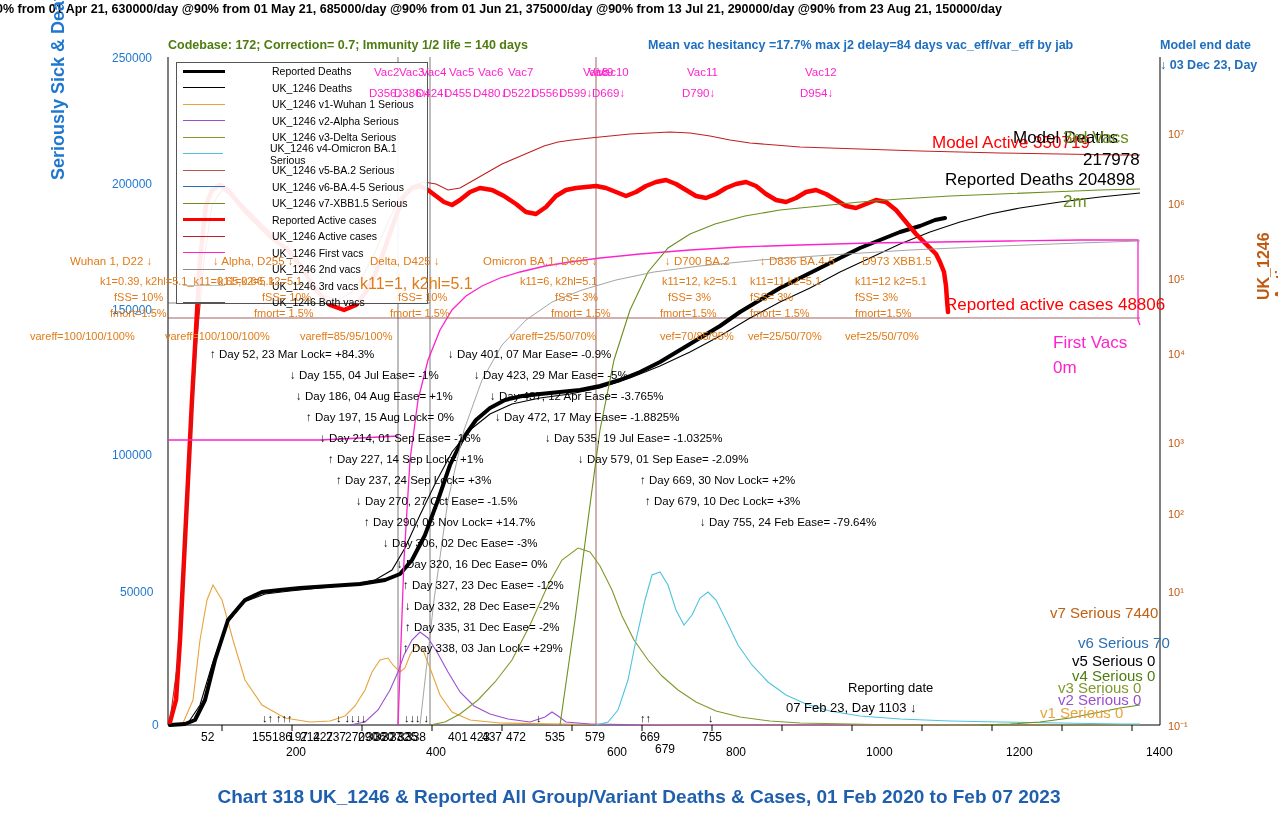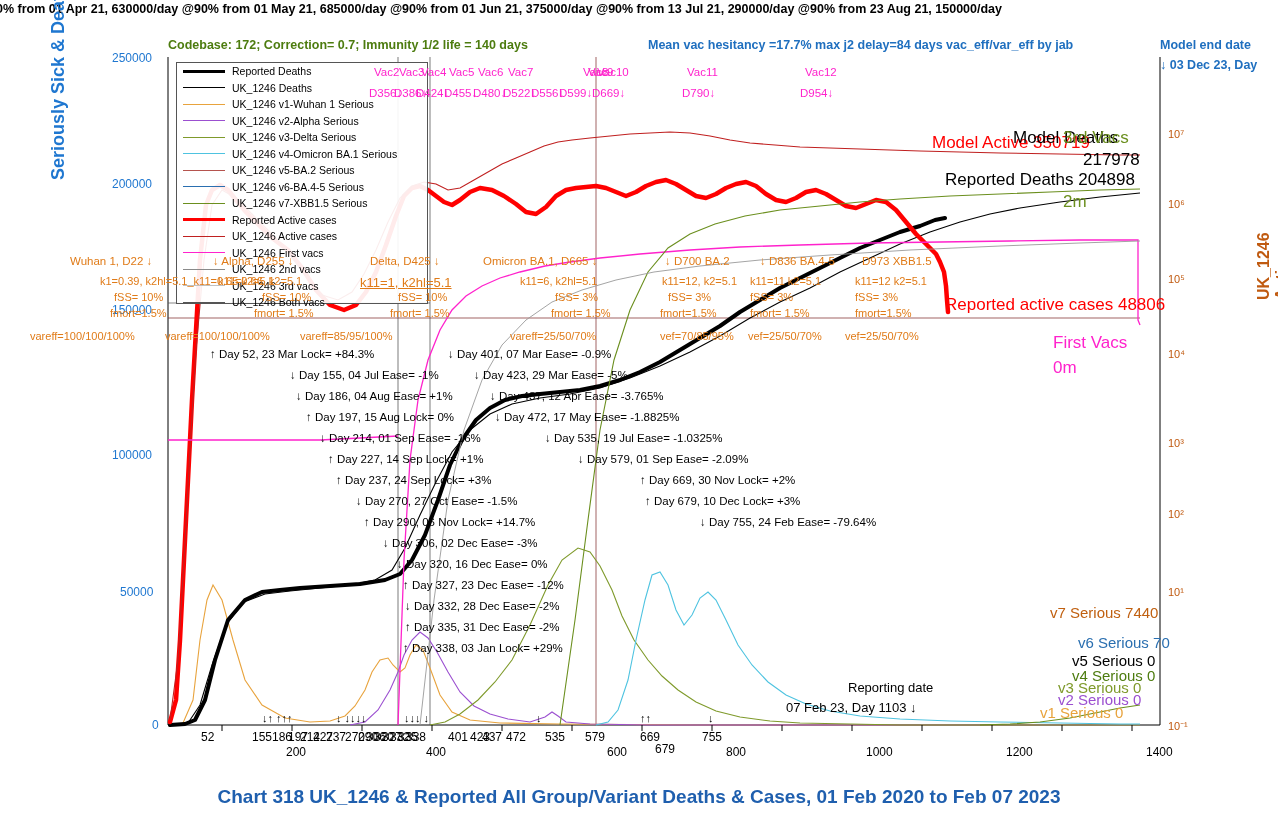--- a/index.html
+++ b/index.html
@@ -7,21 +7,21 @@
   .abs{position:absolute;white-space:nowrap;}
   svg.layer{position:absolute;left:0;top:0;width:1278px;height:816px;pointer-events:none;}
   .toprow{font-size:12.5px;color:#000;font-weight:600;}
   .ylabel-left{position:absolute;left:48px;top:180px;transform-origin:left top;transform:rotate(-90deg);color:#1f77d0;font-size:18px;font-weight:bold;}
   .ylabel-right{position:absolute;left:1255px;top:300px;transform-origin:left top;transform:rotate(-90deg);color:#c05a10;font-size:16px;font-weight:bold;}
   .ticklab{font-size:12px;color:#1f77d0;}
   .ticklabr{font-size:11px;color:#c05a10;}
   .xticklab{font-size:12px;color:#000;}
   .ann{font-size:11.5px;color:#000;}
   .legendbox{position:absolute;left:176px;top:62px;width:250px;height:240px;border:1px solid #555;background:rgba(255,255,255,0.92);}
-  .legrow{display:flex;align-items:center;height:16.5px;padding-left:6px;}
+  .legrow{display:flex;align-items:center;height:16.5px;padding-left:6px;gap:40px;}
   .legline{width:42px;height:0;border-top-width:1.5px;border-top-style:solid;margin-right:7px;}
   .legtext{font-size:10.5px;color:#000;}
   .caption{position:absolute;left:0;top:786px;width:1278px;text-align:center;color:#1f5fae;font-size:19px;font-weight:bold;}
   .small{font-size:11.5px;}
   .mag{color:#ff22cc;}
   .orange{color:#e07b18;}
 </style>
 </head>
 <body>
 
@@ -202,21 +202,21 @@
 <div class="abs orange" style="left:100px;top:275px;font-size:11px;">k1=0.39, k2hl=5.1_k11=0.65,k2=5.1</div>
 <div class="abs orange" style="left:114px;top:291px;font-size:11px;">fSS= 10%</div>
 <div class="abs orange" style="left:110px;top:307px;font-size:11px;">fmort=1.5%</div>
 <div class="abs orange" style="left:30px;top:330px;font-size:11px;">vareff=100/100/100%</div>
 
 <div class="abs orange" style="left:218px;top:275px;font-size:11px;">k11=0.66, k2=5.1</div>
 <div class="abs orange" style="left:262px;top:291px;font-size:11px;">fSS= 10%</div>
 <div class="abs orange" style="left:254px;top:307px;font-size:11px;">fmort= 1.5%</div>
 <div class="abs orange" style="left:165px;top:330px;font-size:11px;">vareff=100/100/100%</div>
 
-<div class="abs orange" style="left:360px;top:275px;font-size:13px;text-decoration:underline;">k11=1, k2hl=5.1</div>
+<div class="abs orange" style="left:360px;top:275px;font-size:16px;">k11=1, k2hl=5.1</div>
 <div class="abs orange" style="left:398px;top:291px;font-size:11px;">fSS= 10%</div>
 <div class="abs orange" style="left:390px;top:307px;font-size:11px;">fmort= 1.5%</div>
 <div class="abs orange" style="left:300px;top:330px;font-size:11px;">vareff=85/95/100%</div>
 
 <div class="abs orange" style="left:520px;top:275px;font-size:11px;">k11=6, k2hl=5.1</div>
 <div class="abs orange" style="left:555px;top:291px;font-size:11px;">fSS= 3%</div>
 <div class="abs orange" style="left:551px;top:307px;font-size:11px;">fmort= 1.5%</div>
 <div class="abs orange" style="left:510px;top:330px;font-size:11px;">vareff=25/50/70%</div>
 
 <div class="abs orange" style="left:662px;top:275px;font-size:11px;">k11=12, k2=5.1</div>

